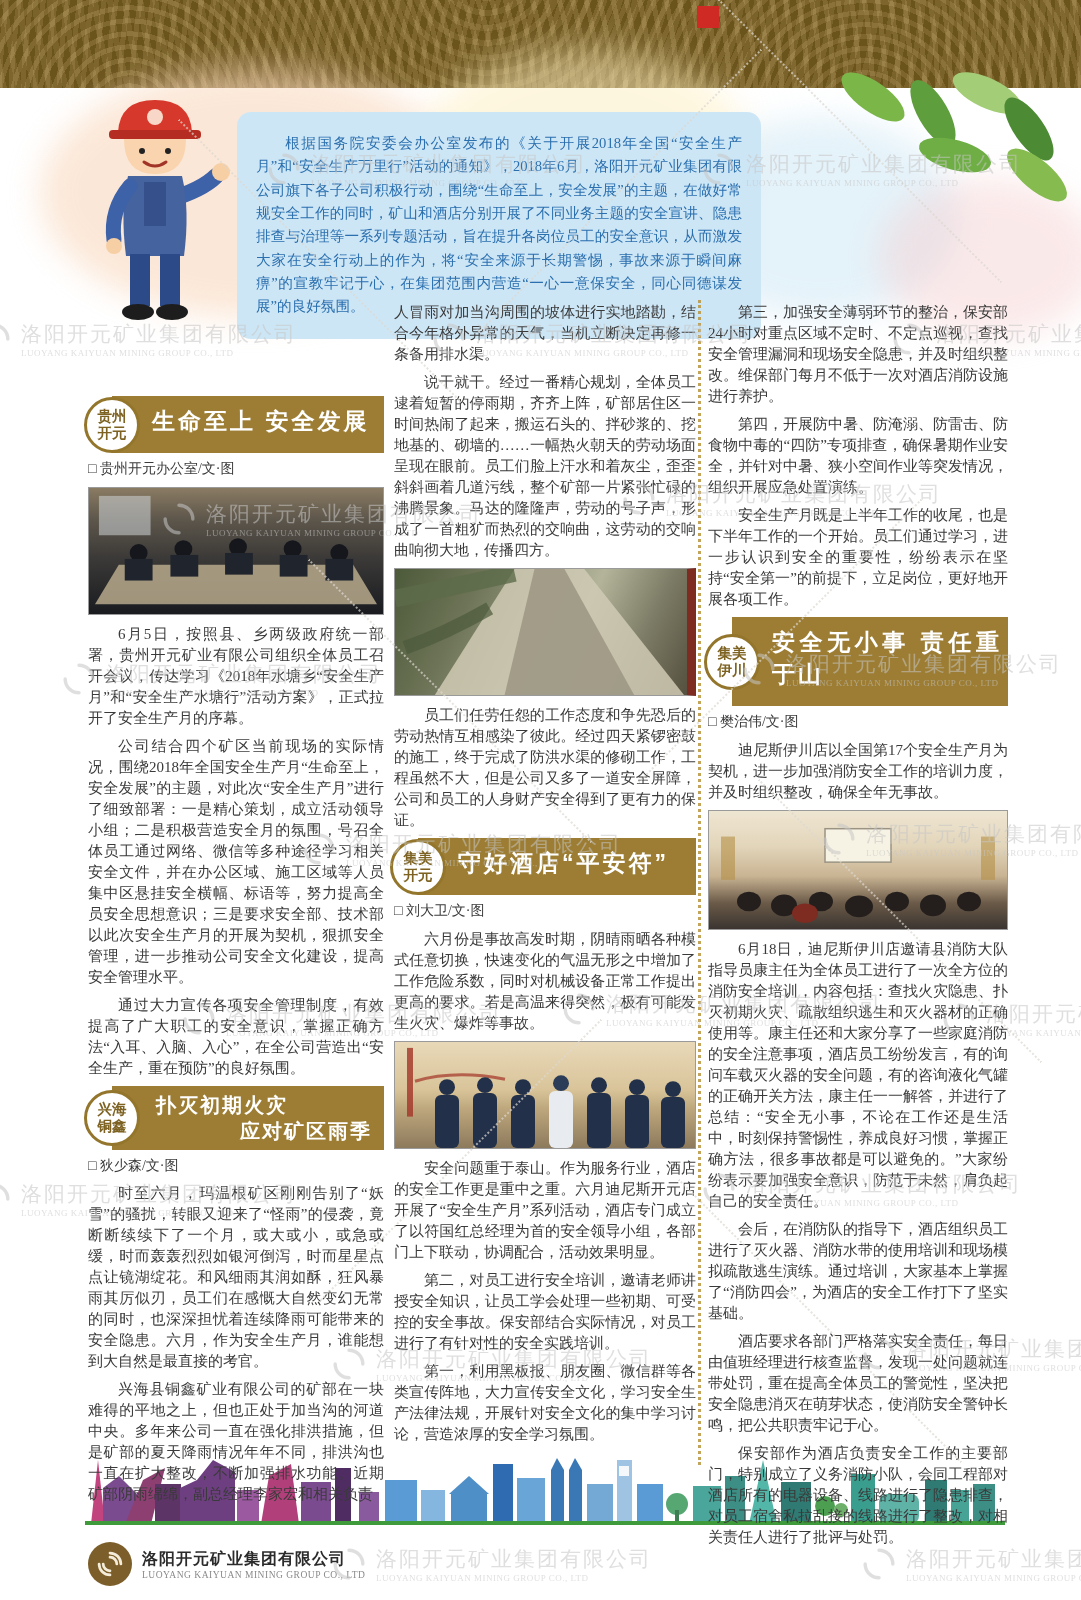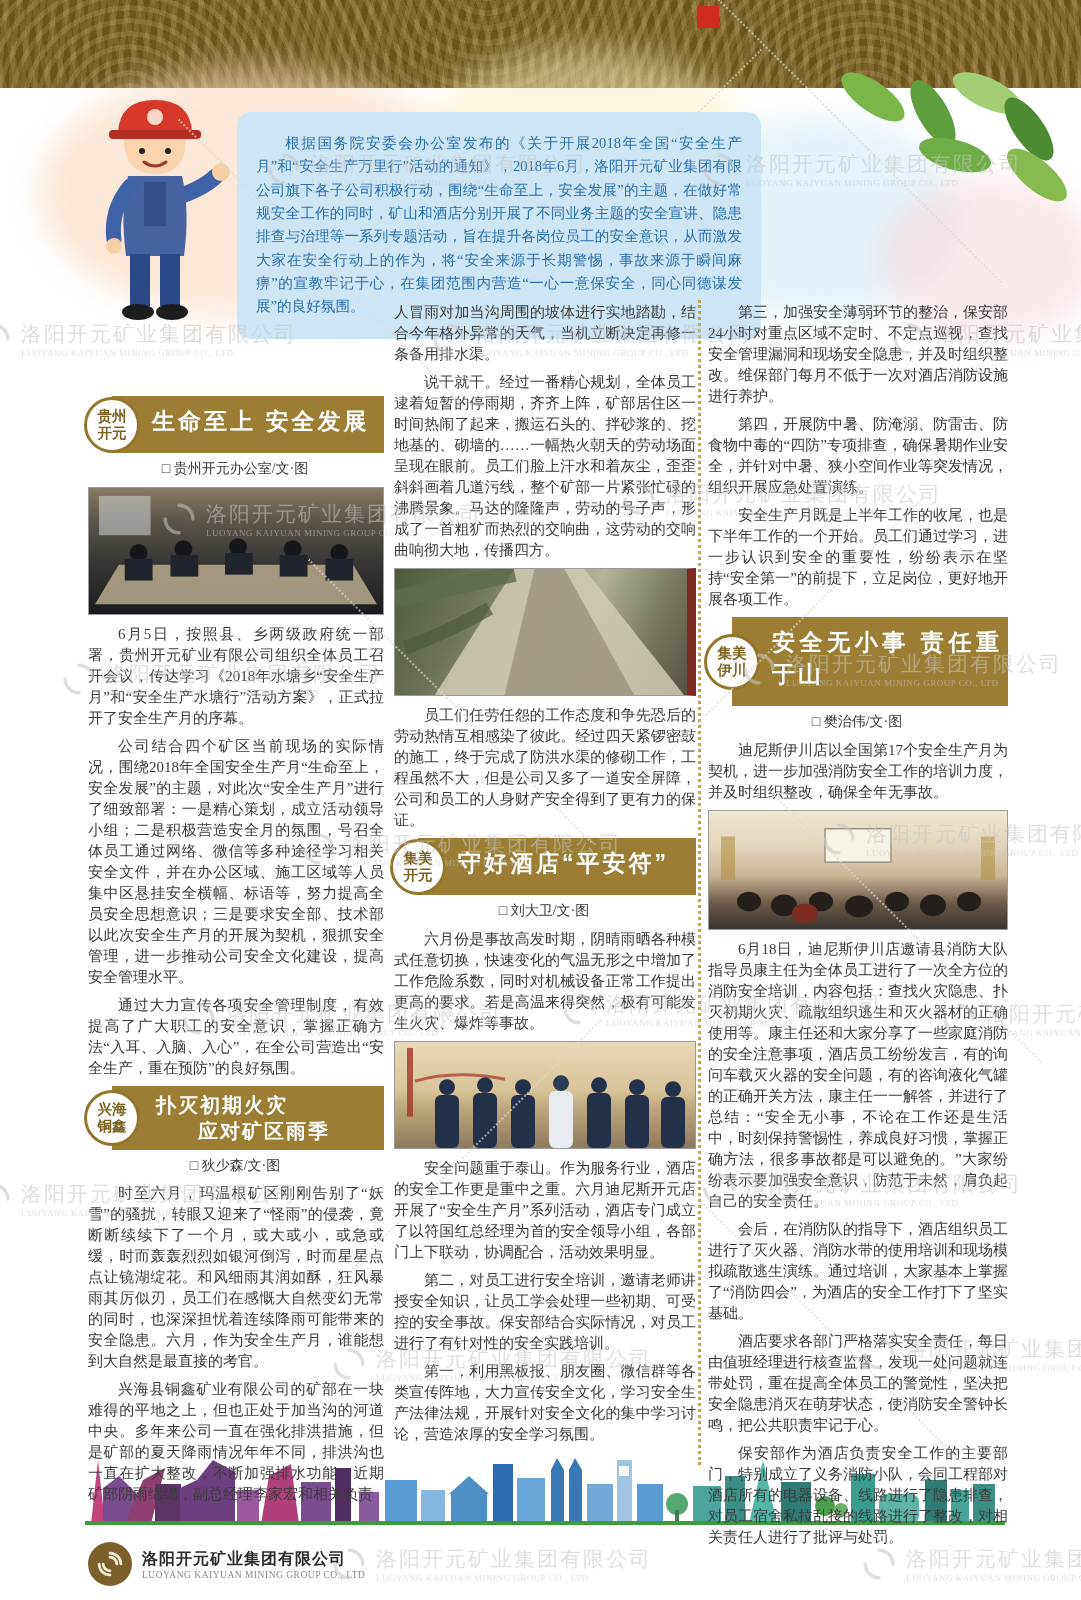--- a/index.html
+++ b/index.html
@@ -33,22 +33,22 @@
   .col p.cont{text-indent:0;}
   
   .art-head{position:relative;margin:4px 0 6px;}
   .badge{position:absolute;left:-4px;top:50%;transform:translateY(-50%);width:56px;height:56px;background:#fff;
     border:3px solid #93762c;border-radius:50%;display:flex;flex-direction:column;align-items:center;justify-content:center;
     color:#7d6222;font-family:"Liberation Sans","DejaVu Sans",sans-serif;font-weight:bold;font-size:14.5px;line-height:1.15;
     z-index:2;box-sizing:border-box;}
   .art-bar{margin-left:24px;background:#9c7d33;color:#fff;font-family:"Liberation Sans","DejaVu Sans",sans-serif;
     font-weight:bold;font-size:23px;letter-spacing:3px;padding:9px 6px 16px 40px;}
   .art-bar.two{font-size:20px;letter-spacing:2px;line-height:1.3;padding:6px 8px 6px 44px;}
-  .art-bar .l2{display:block;text-align:center;padding-right:4px;}
-  .byline{text-align:center;font-size:14px;color:#3a3a3a;margin:2px 2px 8px 0;}
+  .art-bar .l2{display:block;text-align:right;padding-right:4px;}
+  .byline{text-align:left;font-size:14px;color:#3a3a3a;margin:2px 2px 8px 0;}
   
   .photo{position:relative;width:100%;margin:2px 0 9px;border:1px solid #9a9a9a;box-sizing:border-box;overflow:hidden;}
   .photo svg{position:absolute;left:0;top:0;width:100%;height:100%;}
   .photo-guizhou{height:128px;background:linear-gradient(180deg,#8a7b63 0,#5d564b 25%,#3c3a38 55%,#191b20 100%);}
   .photo-ditch{height:128px;border-right:9px solid #7e2b22;
     background:linear-gradient(115deg,#4c5a3a 0%,#6e7457 25%,#93987f 45%,#b3b49a 60%,#7d7c66 80%,#55503f 100%);}
   .photo-salute{height:108px;background:linear-gradient(180deg,#e9d9b8 0,#d9c49a 45%,#bfa87e 62%,#8d7a5c 100%);}
   .photo-training{height:120px;background:linear-gradient(180deg,#efe6d2 0,#e2d5ba 30%,#c9b493 55%,#6b5a48 78%,#3a3430 100%);}
   
   .v-divider{position:absolute;left:698px;top:300px;height:1165px;border-left:3px dotted #b8953f;opacity:.85;z-index:9;}

